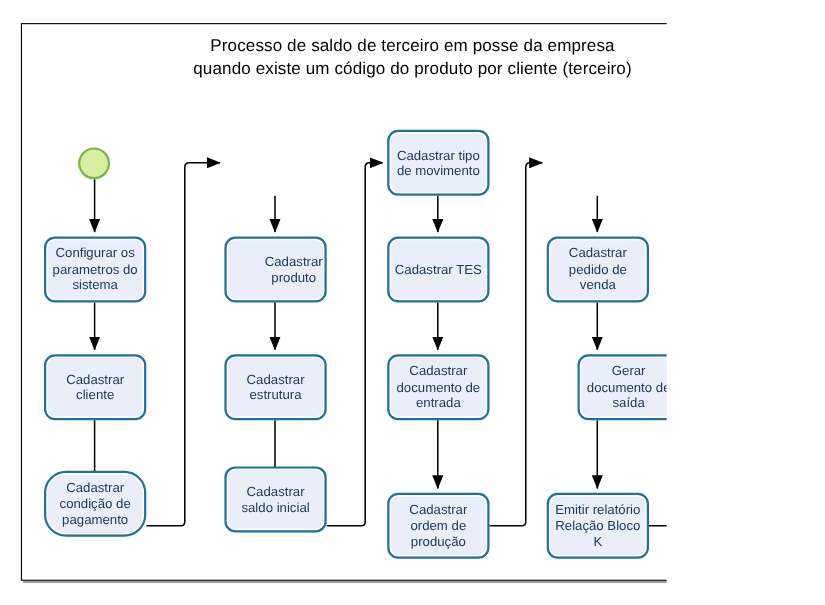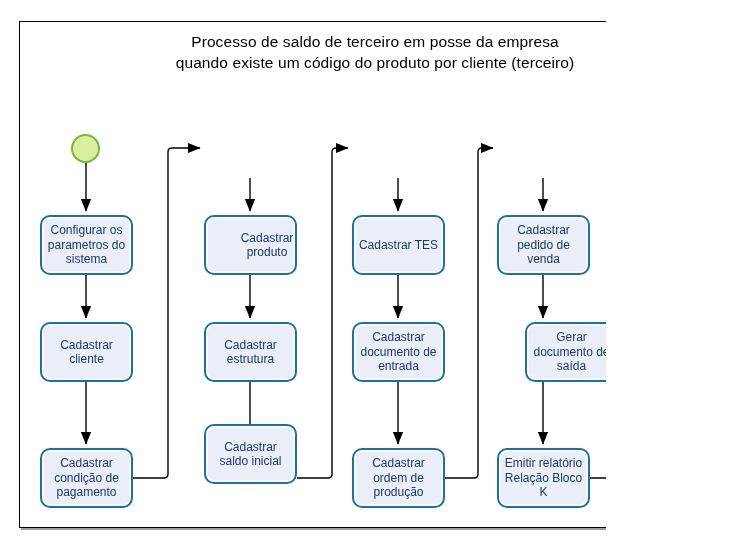--- a/index.html
+++ b/index.html
@@ -82,34 +82,37 @@
 
   <div class="event start"></div>
   <div class="event end"></div>
 
   <div class="node" style="left:40px;top:215px;">
       <span>Configurar os parametros do sistema</span>
     </div>
   <div class="node" style="left:40px;top:322px;">
       <span>Cadastrar cliente</span>
     </div>
-  <div class="node" style="left:40px;top:448px;">
+  <div class="node" style="left:40px;top:428px;border-radius:20px;">
       <span>Cadastrar condição de pagamento</span>
     </div>
 
   <div class="node" style="left:204px;top:215px;padding-left:36px;">
       <span>Cadastrar produto</span>
     </div>
   <div class="node" style="left:204px;top:322px;">
       <span>Cadastrar estrutura</span>
     </div>
   <div class="node" style="left:204px;top:424px;">
       <span>Cadastrar saldo inicial</span>
     </div>
 
+  <div class="node" style="left:352px;top:118px;">
+      <span>Cadastrar tipo de movimento</span>
+    </div>
   <div class="node" style="left:352px;top:215px;">
       <span>Cadastrar TES</span>
     </div>
   <div class="node" style="left:352px;top:322px;">
       <span>Cadastrar documento de entrada</span>
     </div>
   <div class="node" style="left:352px;top:448px;">
       <span>Cadastrar ordem de produção</span>
     </div>
 

